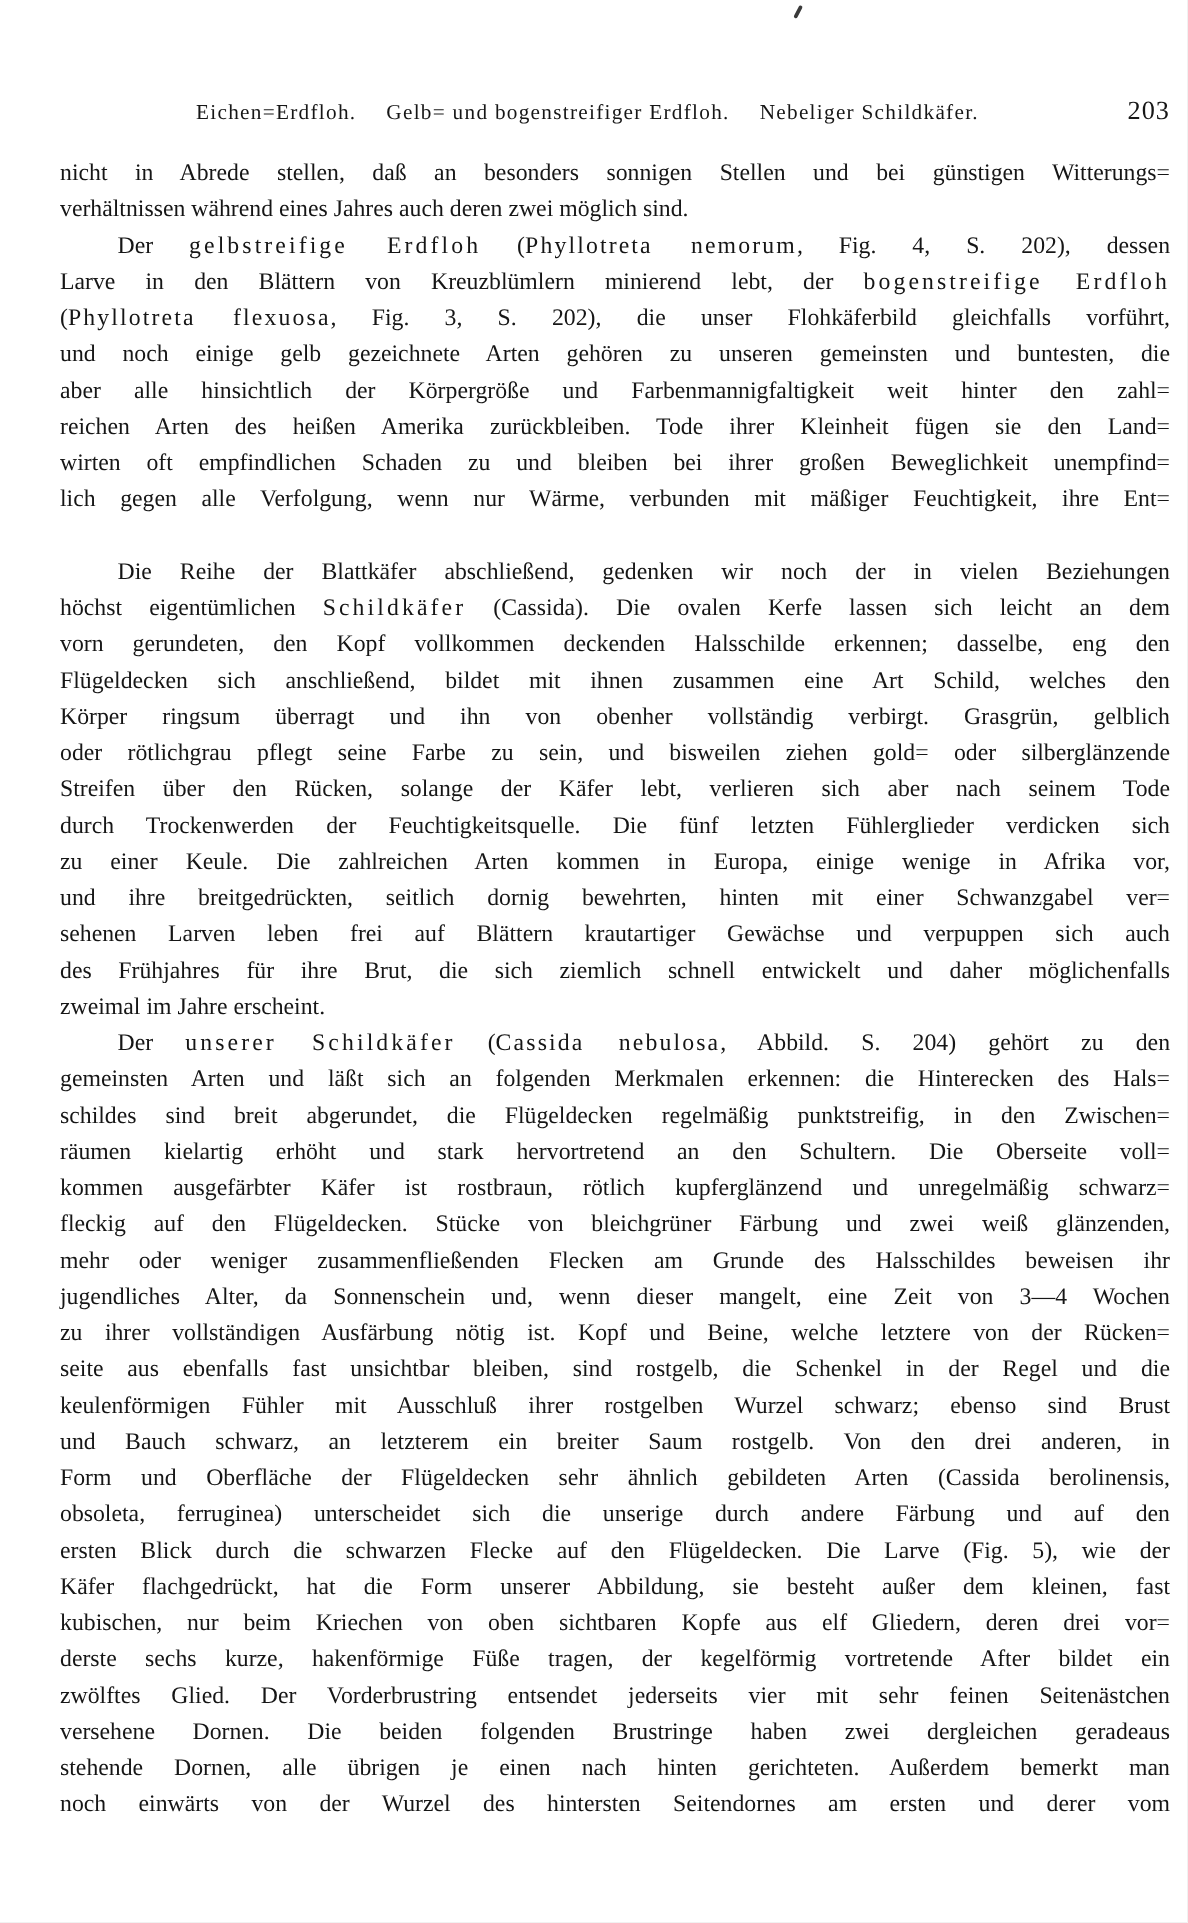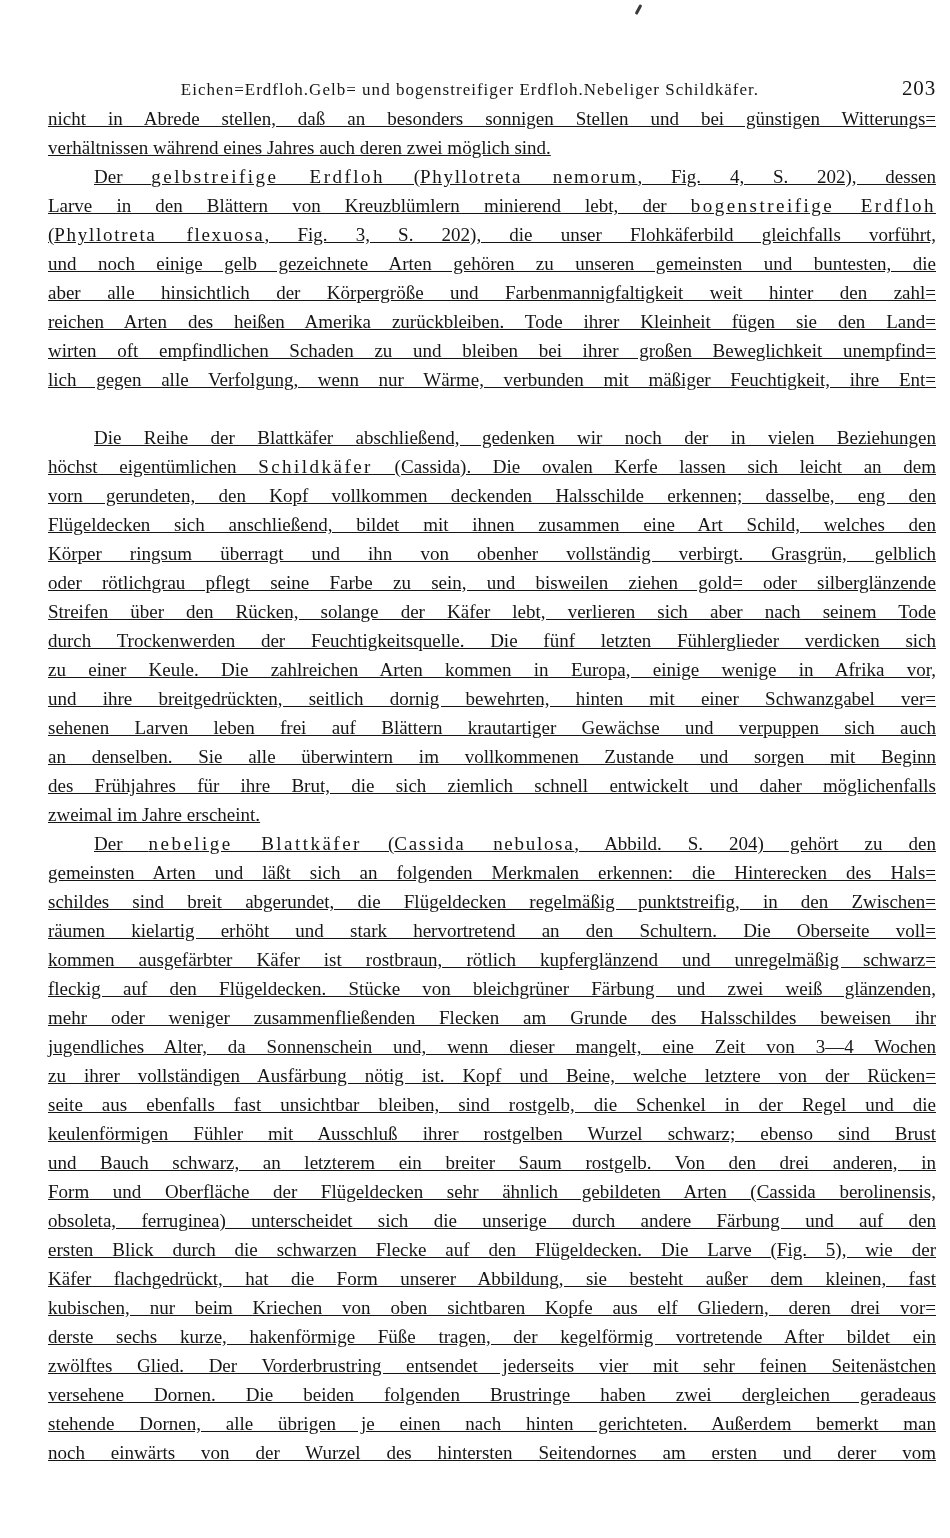--- a/index.html
+++ b/index.html
@@ -19,29 +19,28 @@
     transform:rotate(28deg); border-radius:1.5px;
   }
   .running-header {
     position:absolute; top:76px; left:48px; right:14px;
     display:flex; align-items:baseline;
     font-size:17px; line-height:24px;
     letter-spacing:0.06em;
     white-space:nowrap;
   }
   .header-titles {
-    flex:1; display:flex; justify-content:center; 
+    flex:1; display:flex; justify-content:center; gap:24px;
   }
   .page-number {
     font-size:21px; letter-spacing:0.04em; margin-left:10px;
   }
   .content {
-    position:absolute; top:104px; left:48px; width:888px;
+    position:absolute; top:124px; left:48px; width:888px;
     font-size:19px;
-    text-decoration:underline;
   }
   .para { margin:0; }
   .para.gap { margin-top:29px; }
   .para.indent .line:first-child { text-indent:46px; }
   .line {
     height:29px; line-height:29px;
     text-align:justify;
     text-align-last:justify;
     text-justify:inter-word;
     white-space:normal;
@@ -88,26 +87,25 @@
         <div class="line"><span class="seg-f">höchst eigentümlichen </span><span class="seg-sp">Schildkäfer</span><span class="seg-f"> (</span><span class="seg-lat">Cassida</span><span class="seg-f">). Die ovalen Kerfe lassen sich leicht an dem</span></div>
         <div class="line"><span class="seg-f">vorn gerundeten, den Kopf vollkommen deckenden Halsschilde erkennen; dasselbe, eng den</span></div>
         <div class="line"><span class="seg-f">Flügeldecken sich anschließend, bildet mit ihnen zusammen eine Art Schild, welches den</span></div>
         <div class="line"><span class="seg-f">Körper ringsum überragt und ihn von obenher vollständig verbirgt. Grasgrün, gelblich</span></div>
         <div class="line"><span class="seg-f">oder rötlichgrau pflegt seine Farbe zu sein, und bisweilen ziehen gold= oder silberglänzende</span></div>
         <div class="line"><span class="seg-f">Streifen über den Rücken, solange der Käfer lebt, verlieren sich aber nach seinem Tode</span></div>
         <div class="line"><span class="seg-f">durch Trockenwerden der Feuchtigkeitsquelle. Die fünf letzten Fühlerglieder verdicken sich</span></div>
         <div class="line"><span class="seg-f">zu einer Keule. Die zahlreichen Arten kommen in Europa, einige wenige in Afrika vor,</span></div>
         <div class="line"><span class="seg-f">und ihre breitgedrückten, seitlich dornig bewehrten, hinten mit einer Schwanzgabel ver=</span></div>
         <div class="line"><span class="seg-f">sehenen Larven leben frei auf Blättern krautartiger Gewächse und verpuppen sich auch</span></div>
-        <div class="line"><span class="seg-f">an denselben. Sie alle überwintern im vollkommenen Zustande und sorgen mit Beginn</span></div>
         <div class="line"><span class="seg-f">des Frühjahres für ihre Brut, die sich ziemlich schnell entwickelt und daher möglichenfalls</span></div>
         <div class="line short"><span class="seg-f">zweimal im Jahre erscheint.</span></div>
       </div>
       <div class="para indent">
-        <div class="line"><span class="seg-f">Der </span><span class="seg-sp">nebelige Blattkäfer</span><span class="seg-f"> (</span><span class="seg-latsp">Cassida nebulosa</span><span class="seg-f">, Abbild. S. 204) gehört zu den</span></div>
+        <div class="line"><span class="seg-f">Der </span><span class="seg-sp">unserer Schildkäfer</span><span class="seg-f"> (</span><span class="seg-latsp">Cassida nebulosa</span><span class="seg-f">, Abbild. S. 204) gehört zu den</span></div>
         <div class="line"><span class="seg-f">gemeinsten Arten und läßt sich an folgenden Merkmalen erkennen: die Hinterecken des Hals=</span></div>
         <div class="line"><span class="seg-f">schildes sind breit abgerundet, die Flügeldecken regelmäßig punktstreifig, in den Zwischen=</span></div>
         <div class="line"><span class="seg-f">räumen kielartig erhöht und stark hervortretend an den Schultern. Die Oberseite voll=</span></div>
         <div class="line"><span class="seg-f">kommen ausgefärbter Käfer ist rostbraun, rötlich kupferglänzend und unregelmäßig schwarz=</span></div>
         <div class="line"><span class="seg-f">fleckig auf den Flügeldecken. Stücke von bleichgrüner Färbung und zwei weiß glänzenden,</span></div>
         <div class="line"><span class="seg-f">mehr oder weniger zusammenfließenden Flecken am Grunde des Halsschildes beweisen ihr</span></div>
         <div class="line"><span class="seg-f">jugendliches Alter, da Sonnenschein und, wenn dieser mangelt, eine Zeit von 3—4 Wochen</span></div>
         <div class="line"><span class="seg-f">zu ihrer vollständigen Ausfärbung nötig ist. Kopf und Beine, welche letztere von der Rücken=</span></div>
         <div class="line"><span class="seg-f">seite aus ebenfalls fast unsichtbar bleiben, sind rostgelb, die Schenkel in der Regel und die</span></div>
         <div class="line"><span class="seg-f">keulenförmigen Fühler mit Ausschluß ihrer rostgelben Wurzel schwarz; ebenso sind Brust</span></div>

